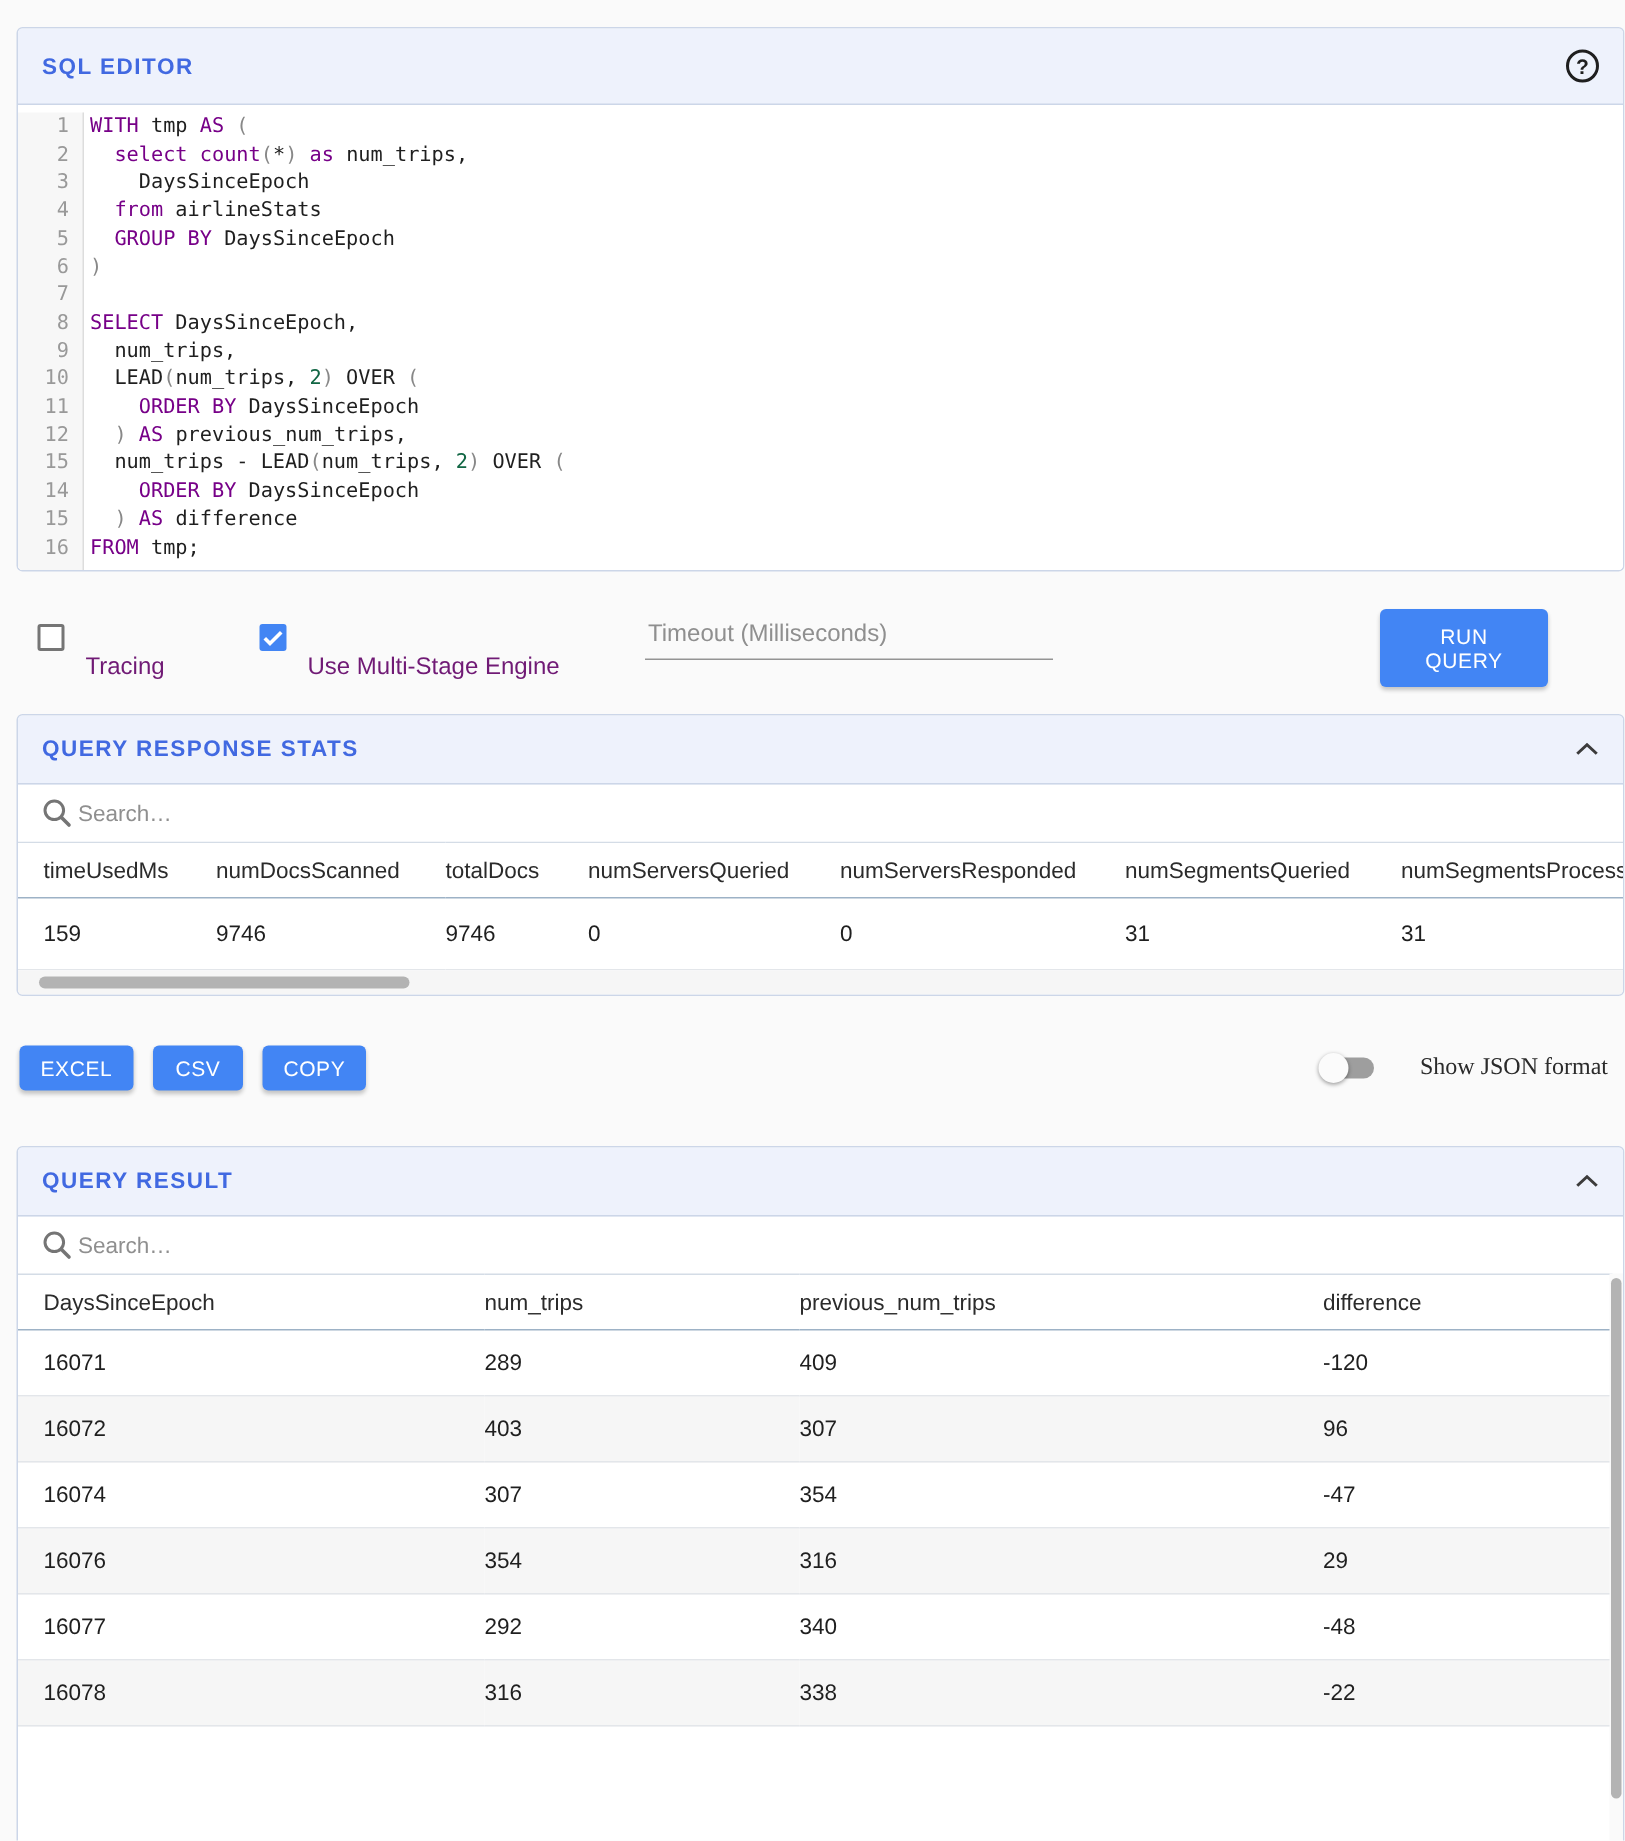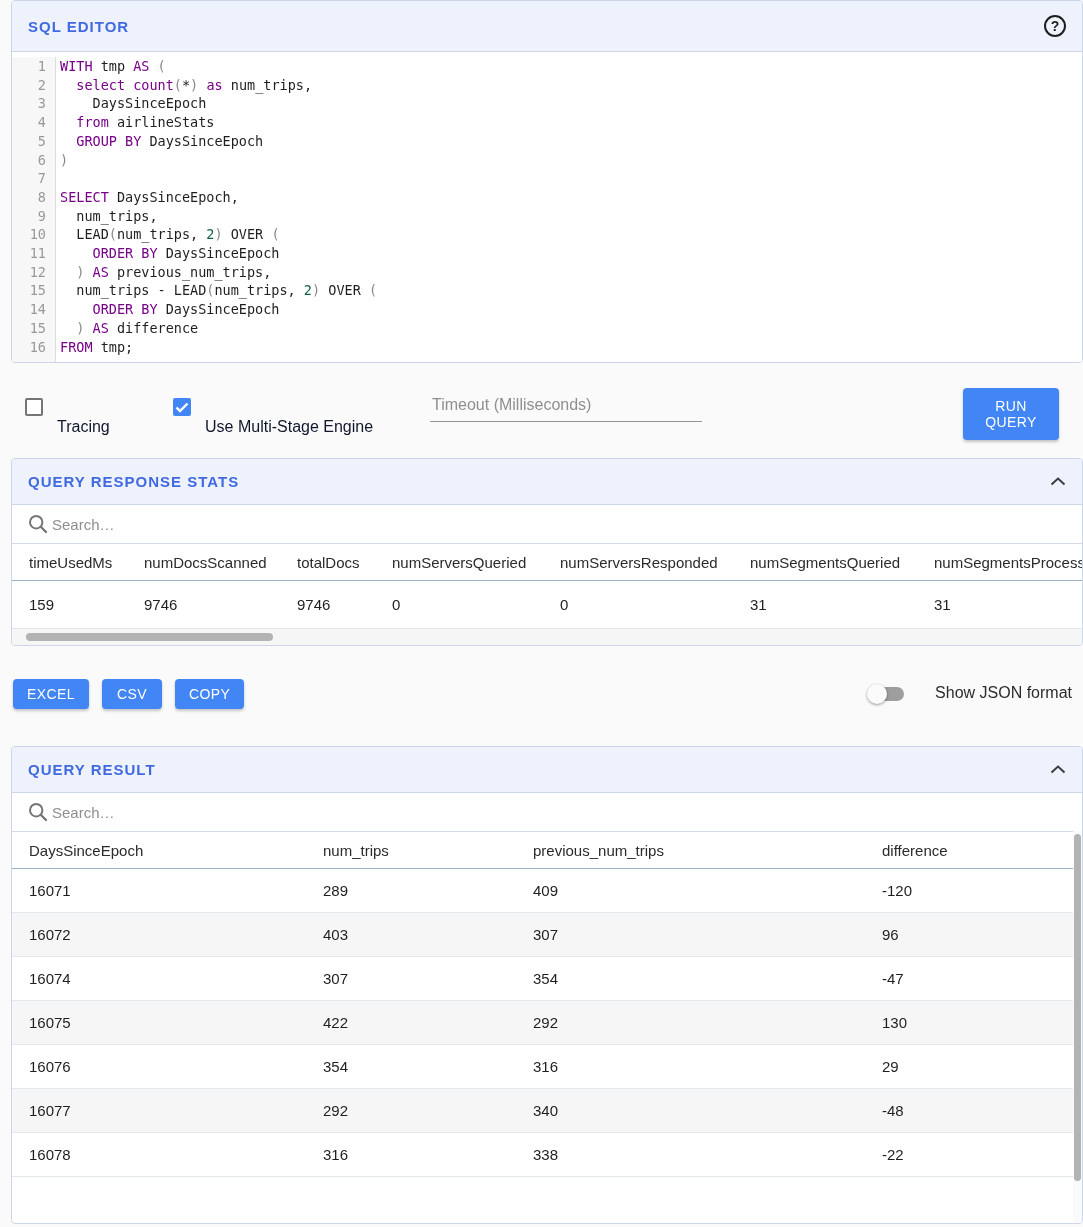--- a/index.html
+++ b/index.html
@@ -6,51 +6,51 @@
   html,body { width:1083px; height:1227px; overflow:hidden; background:#fafafa;
     font-family:"Liberation Sans", sans-serif; color:#1f1f1f; }
 
   .card { background:#fff; border:1px solid #ccd6e8; border-radius:4px;
     margin-left:11px; width:1072px; overflow:hidden; }
   .card-header { background:#eef2fc; border-bottom:1px solid #ccd6e8;
     padding:14px 16px; display:flex; align-items:center; justify-content:space-between; }
   .card-title { font-size:15px; font-weight:700; letter-spacing:1px; color:#4169e1; }
 
   
-  #sql-card { }
+  #sql-card { margin-top:18px; }
   .editor { display:flex; min-height:310px; font-family:"DejaVu Sans Mono", monospace;
     font-size:13.5px; line-height:18.7px; padding-top:5px; background:#fff; }
   .gutter { width:44px; background:#f7f7f7; border-right:1px solid #ddd;
     text-align:right; color:#999; padding-right:9px; flex:none; }
   .code { padding-left:4px; white-space:pre; }
   .tok-k { color:#770088; }
   .tok-n { color:#116644; }
   .tok-p { color:#888888; }
 
   .help-icon { width:22px; height:22px; border:2px solid #1f1f1f; border-radius:50%;
     display:flex; align-items:center; justify-content:center; font-size:14px;
     font-weight:700; color:#1f1f1f; cursor:pointer; }
   .chevron { cursor:pointer; display:flex; align-items:center; }
 
   
   .controls { position:relative; height:42px; margin-top:23px; }
   .ctl-group { position:absolute; top:0; height:42px; display:flex; align-items:center; gap:14px; }
   .cb { width:18px; height:18px; border-radius:2px; flex:none; cursor:pointer; }
   .cb-off { border:2px solid #757575; background:#fff; }
   .cb-on { background:#4285f4; display:flex; align-items:center; justify-content:center; }
-  .cb-label { font-size:16px; color:#0f172a;margin-top:40px; }
+  .cb-label { font-size:16px; color:#701a75;margin-top:40px; }
   .timeout { position:absolute; left:430px; top:4px; width:272px; }
   .timeout input { width:100%; border:none; border-bottom:1px solid #949494; background:transparent;
     font-size:16px; padding:6px 2px 7px 2px; outline:none; font-family:"Liberation Sans",sans-serif; color:#333; }
   .timeout input::placeholder { color:#8f8f8f; }
   .btn { background:#4285f4; color:#fff; border:none; border-radius:4px; font-size:14px;
     font-weight:500; letter-spacing:0.4px; padding:10px 16px; cursor:pointer;
     box-shadow:0 2px 3px rgba(0,0,0,0.22); font-family:"Liberation Sans",sans-serif; }
   #format-sql-button { position:absolute; left:745px; top:2px; width:118px; }
-  #run-query-button  { position:absolute; left:920px; top:2px; width:96px;margin-left:43px; }
+  #run-query-button  { position:absolute; left:920px; top:2px; width:112px; }
 
   
   .search-row { display:flex; align-items:center; gap:4px; padding:8px 16px; height:38px; }
   .search-row input { border:none; outline:none; flex:1; font-size:15px; color:#333;
     font-family:"Liberation Sans",sans-serif; background:transparent; }
   .search-row input::placeholder { color:#8f8f8f; }
 
   
   .tbl-clip { overflow:hidden; position:relative; }
   table { border-collapse:collapse; table-layout:fixed; }
@@ -64,21 +64,21 @@
 
   .hscrollbar { height:16px; background:#f6f6f6; position:relative; }
   .hscrollbar .thumb { position:absolute; top:4px; left:14px; width:247px; height:8px;
     background:#b3b3b3; border-radius:4px; cursor:pointer; }
 
   
   .export-row { margin-top:30px; height:36px; display:flex; align-items:center;
     justify-content:space-between; padding:0 11px 0 13px; }
   .export-left { display:flex; gap:13px; }
   .export-left .btn { padding:7px 14px; min-width:60px; }
-  .toggle-group { display:flex; align-items:flex-start; gap:28px; }
+  .toggle-group { display:flex; align-items:center; gap:28px;font-family:Liberation Serif, serif; }
   .switch { width:40px; height:20px; position:relative; cursor:pointer; flex:none; }
   .switch .track { position:absolute; left:3px; top:3px; width:34px; height:14px;
     border-radius:7px; background:#9e9e9e; }
   .switch .knob { position:absolute; left:0; top:0; width:20px; height:20px; border-radius:50%;
     background:#fbfbfb; box-shadow:0 1px 3px rgba(0,0,0,0.4); }
   .toggle-label { font-size:16px; color:#2b2b2b; }
 
   
   #result-card { margin-top:34px; height:478px; }
   #result-wrap { position:relative; height:392px; }
@@ -256,26 +256,20 @@
             <td>307</td>
             <td>96</td>
           </tr>
           <tr>
             <td>16074</td>
             <td>307</td>
             <td>354</td>
             <td>-47</td>
           </tr>
           <tr>
-            <td>16075</td>
-            <td>422</td>
-            <td>292</td>
-            <td>130</td>
-          </tr>
-          <tr>
             <td>16076</td>
             <td>354</td>
             <td>316</td>
             <td>29</td>
           </tr>
           <tr>
             <td>16077</td>
             <td>292</td>
             <td>340</td>
             <td>-48</td>

